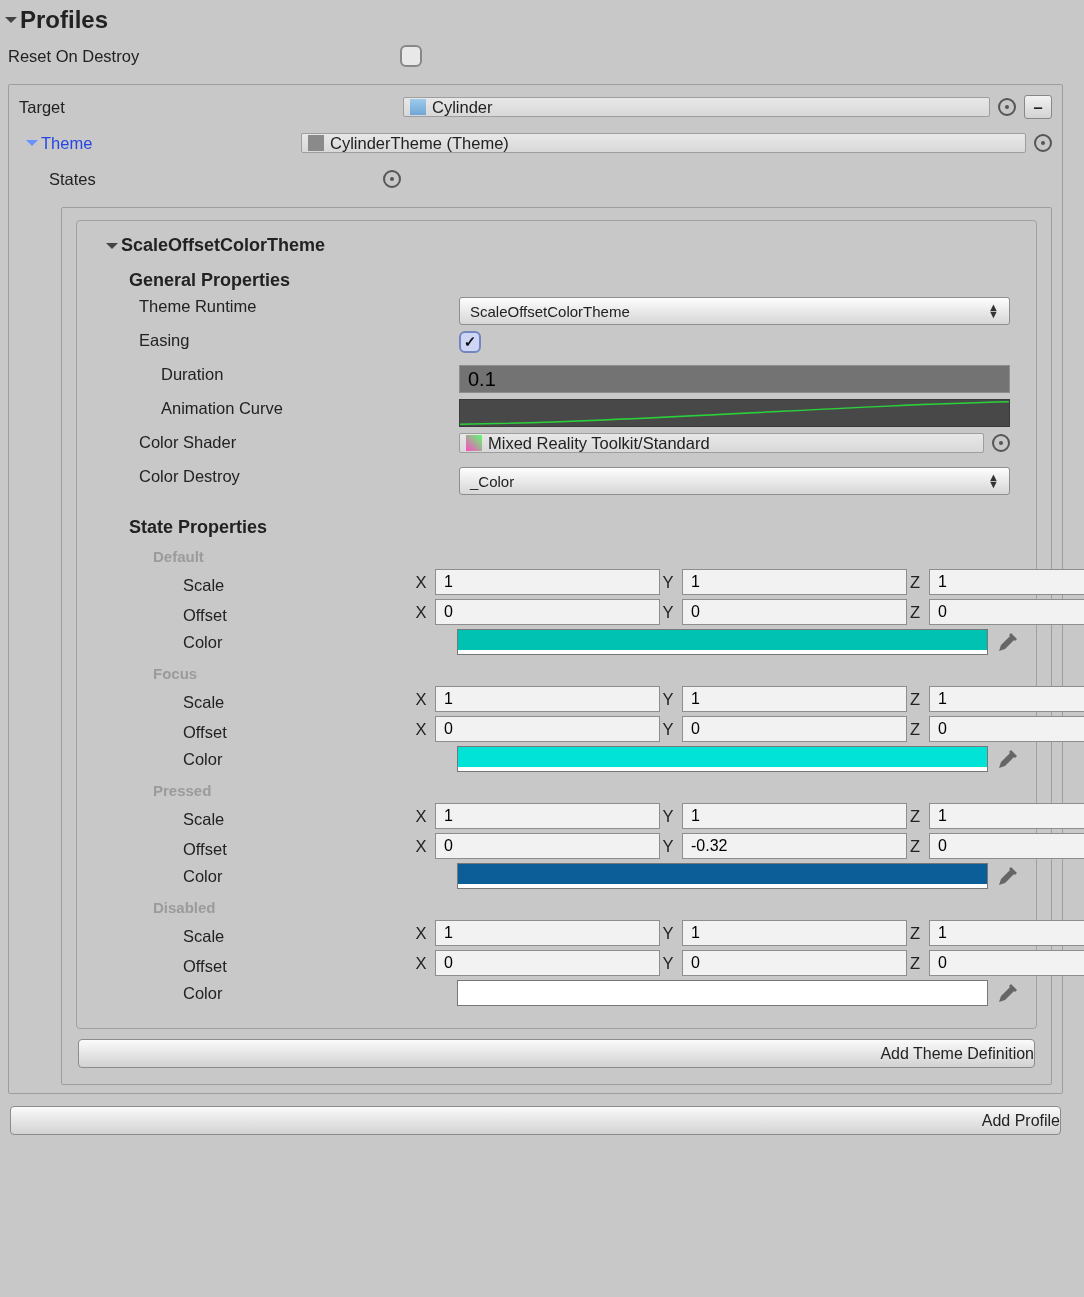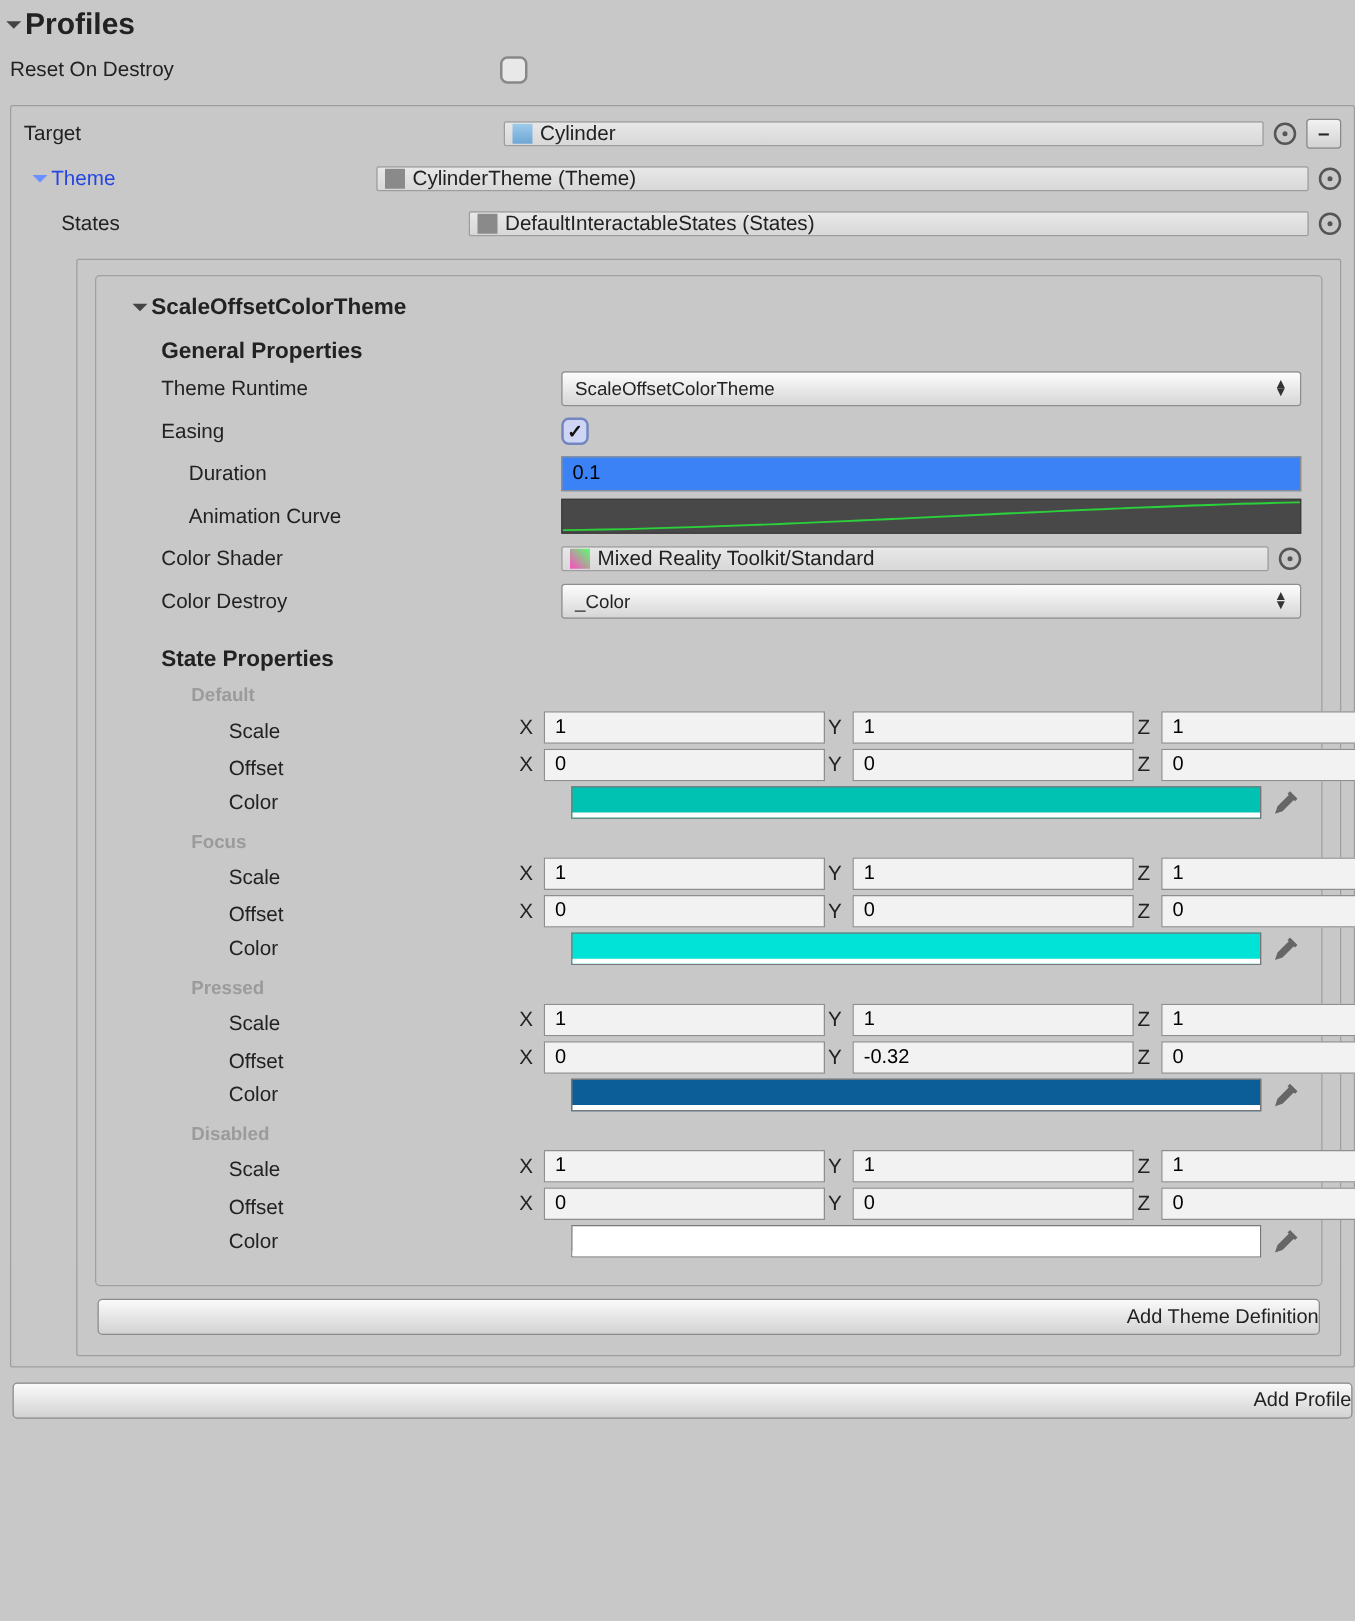--- a/index.html
+++ b/index.html
@@ -1,42 +1,42 @@
 <!DOCTYPE html>
 <html><head>
 <meta charset="utf-8">
 <style>
   * { box-sizing: border-box; margin: 0; padding: 0; font-family: Arial, Helvetica, sans-serif; }
   body { background: #c8c8c8; font-size: 16.5px; color: #222; width: 1084px; }
-  .panel { padding: 6px 0 10px 8px; }
+  .panel { padding: 6px 21px 10px 8px; }
   .header-row { display: flex; align-items: center; }
   .fold { width: 0; height: 0; border-left: 6px solid #444; border-top: 6px solid transparent; border-bottom: 6px solid transparent; transform: rotate(90deg); margin-right: 6px; cursor: pointer; }
   .fold.blue { border-left-color: #6a8fff; }
   .title { font-weight: bold; font-size: 24px; }
   .row { display: flex; align-items: center; margin-top: 8px; min-height: 28px; }
   .lbl { flex: 0 0 auto; }
   .checkbox { width: 22px; height: 22px; border: 2px solid #888; border-radius: 6px; background: #e8e8e8; display: inline-flex; align-items: center; justify-content: center; cursor: pointer; }
   .checkbox.checked { background: #cfd6f5; border-color: #7386c0; }
   .checkbox.checked::after { content: "✓"; color: #111; font-weight: bold; font-size: 15px; }
   .objfield { flex: 1; height: 20px; background: linear-gradient(#e8e8e8,#d8d8d8); border: 1px solid #9e9e9e; display: flex; align-items: center; padding: 0 6px; gap: 6px; border-radius: 2px; }
   .cube-icon { width: 16px; height: 16px; background: linear-gradient(#9ecbea,#6ea7d6); display: inline-block; }
   .asset-icon { width: 16px; height: 16px; background: #8a8a8a; display: inline-block; }
   .shader-icon { width: 16px; height: 16px; background: linear-gradient(45deg,#ff4ac2,#5cff70); display: inline-block; }
   .circledot { width: 18px; height: 18px; border: 2px solid #555; border-radius: 50%; position: relative; cursor: pointer; flex: 0 0 auto; }
   .circledot::after { content: ""; position: absolute; width: 4px; height: 4px; background: #555; border-radius: 50%; top: 50%; left: 50%; transform: translate(-50%,-50%); }
   .sqbtn { width: 28px; height: 24px; border: 1px solid #888; background: linear-gradient(#f2f2f2,#d2d2d2); border-radius: 3px; display: flex; align-items: center; justify-content: center; cursor: pointer; font-weight: bold; }
   .link { color: #2546e4; }
   .box { border: 1px solid #9e9e9e; border-radius: 2px; margin-top: 14px; padding: 12px 14px 16px 14px; background: #c8c8c8; }
   .innerbox { border: 1px solid #a0a0a0; border-radius: 4px; padding: 14px 16px 18px 52px; background: #c8c8c8; }
   .section-h { display:flex; align-items:center; font-weight:bold; font-size:18px; margin-bottom:14px; margin-left:-20px; }
-  .prop-row { display: flex; align-items: center; margin: 6px 0; min-height: 28px; }
+  .prop-row { display: flex; align-items: flex-start; margin: 6px 10px; min-height: 28px; }
   .prop-lbl { width: 320px; flex: 0 0 auto; }
   .dropdown { flex: 1; height: 28px; background: linear-gradient(#fdfdfd,#d6d6d6); border: 1px solid #8e8e8e; border-radius: 3px; display: flex; align-items: center; justify-content: space-between; padding: 0 10px; cursor: pointer; font-size: 15px; }
   .dd-arrows { font-size: 11px; line-height: 7px; color: #333; }
-  .textin { flex: 1; height: 28px; background: #3b82f6; border: 1px solid #8e8e8e; padding: 0 8px; font-size: 16px; }
+  .textin { flex: 1; height: 28px; background: #737373; border: 1px solid #8e8e8e; padding: 0 8px; font-size: 20px; }
   .curve { flex: 1; height: 28px; background: #484848; border: 1px solid #3a3a3a; position: relative; cursor: pointer; overflow:hidden; }
   .curve svg { position:absolute; inset:0; width:100%; height:100%; }
   .shader-row { display:flex; align-items:center; gap:8px; flex:1; }
   .state-h { color: #9b9b9b; font-weight: bold; margin: 10px 0 4px 24px; font-size: 15px; }
   .vec-row { display: flex; align-items: flex-end; margin: 4px 0; }
   .vec-lbl { width: 284px; flex: 0 0 auto; padding-left: 54px; }
   .vec-part { display: flex; align-items: center; gap: 6px; flex: 1; }
   .vec-part .axis { width: 16px; text-align: center; }
   .vec-part input { flex: 1; height: 26px; background: #f2f2f2; border: 1px solid #8e8e8e; padding: 0 8px; font-size: 16px; }
   .color-row { display:flex; align-items:center; margin: 4px 0; gap: 8px; }
@@ -81,24 +81,20 @@
       <div class="objfield">
         <span class="asset-icon"></span>
         <span>CylinderTheme (Theme)</span>
       </div>
       <span style="width:8px"></span>
       <span class="circledot"></span>
     </div>
 
     <div class="row">
       <span class="lbl" style="width:356px; padding-left:30px">States</span>
-      <div class="objfield">
-        <span class="asset-icon"></span>
-        <span>DefaultInteractableStates (States)</span>
-      </div>
       <span style="width:8px"></span>
       <span class="circledot"></span>
     </div>
 
     <div class="box" style="margin-left:42px;">
       <div class="innerbox">
         <div class="section-h">
           <span class="fold"></span>
           <span>ScaleOffsetColorTheme</span>
         </div>

